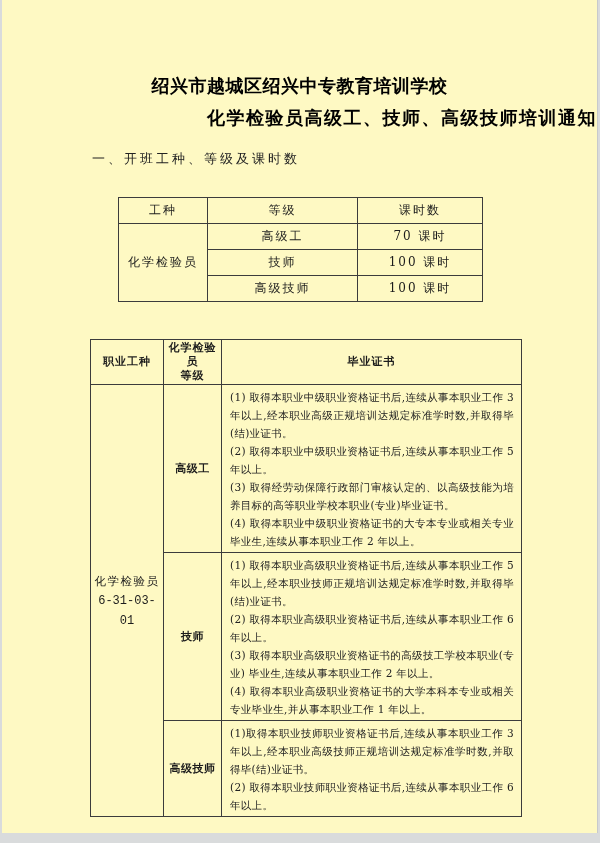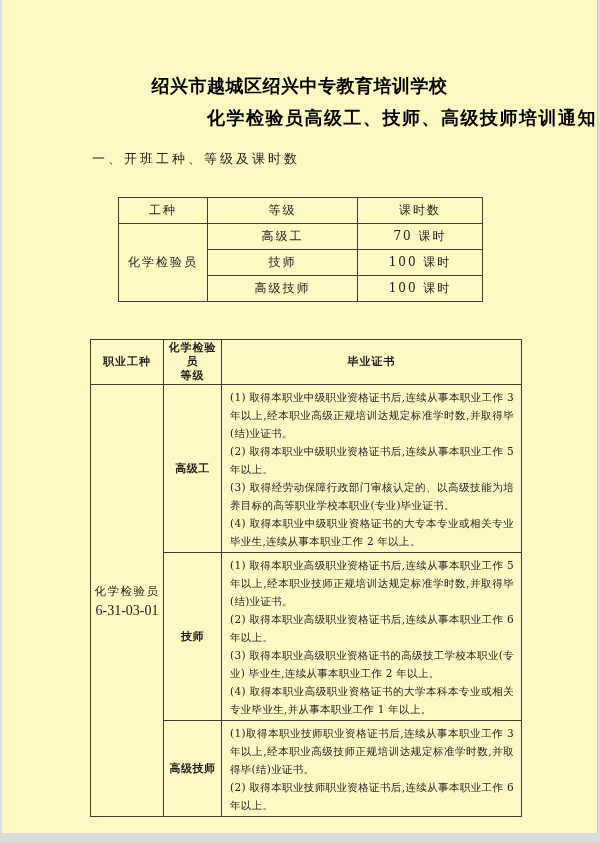--- a/index.html
+++ b/index.html
@@ -86,23 +86,23 @@
   .t2 .level-cell {
     font-weight: bold;
     letter-spacing: 0.5px;
   }
   .t2 .occupation-cell {
     font-size: 11.5px;
     letter-spacing: 1.5px;
     line-height: 20px;
   }
   .t2 .occupation-code {
-    font-size: 14px;
+    font-size: 12px;
     letter-spacing: 0;
-    font-family: Liberation Serif, serif;
+    font-family: Liberation Mono, monospace;
   }
   .t2 .conditions-cell {
     text-align: justify;
     vertical-align: top;
     padding: 3px 7px 2px 8px;
     font-size: 10.5px;
     line-height: 18px;
     letter-spacing: 0.3px;
     white-space: pre-line;
     color: #222;

